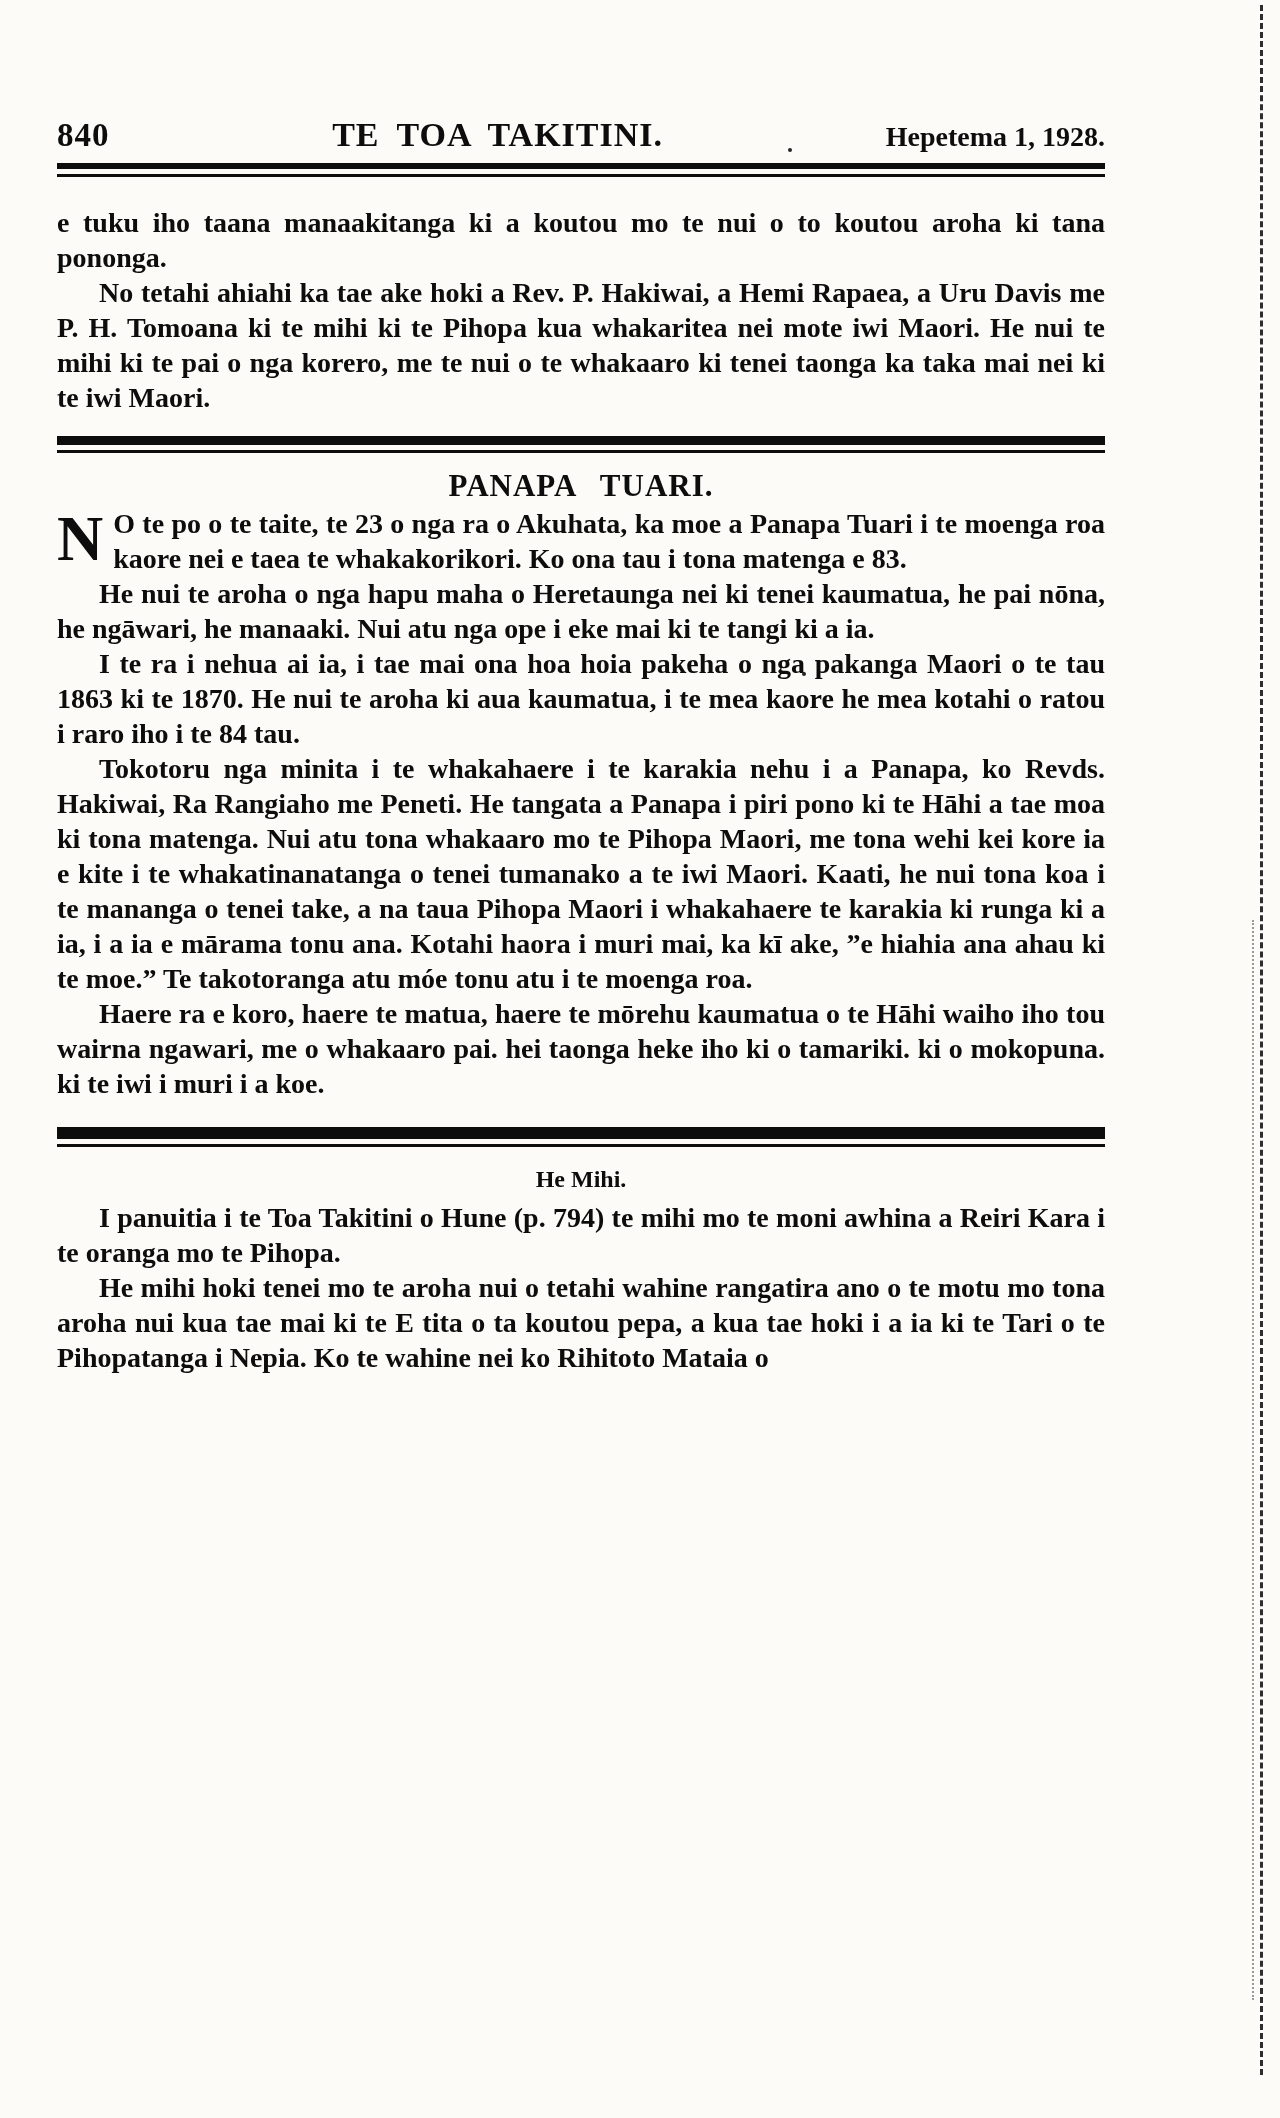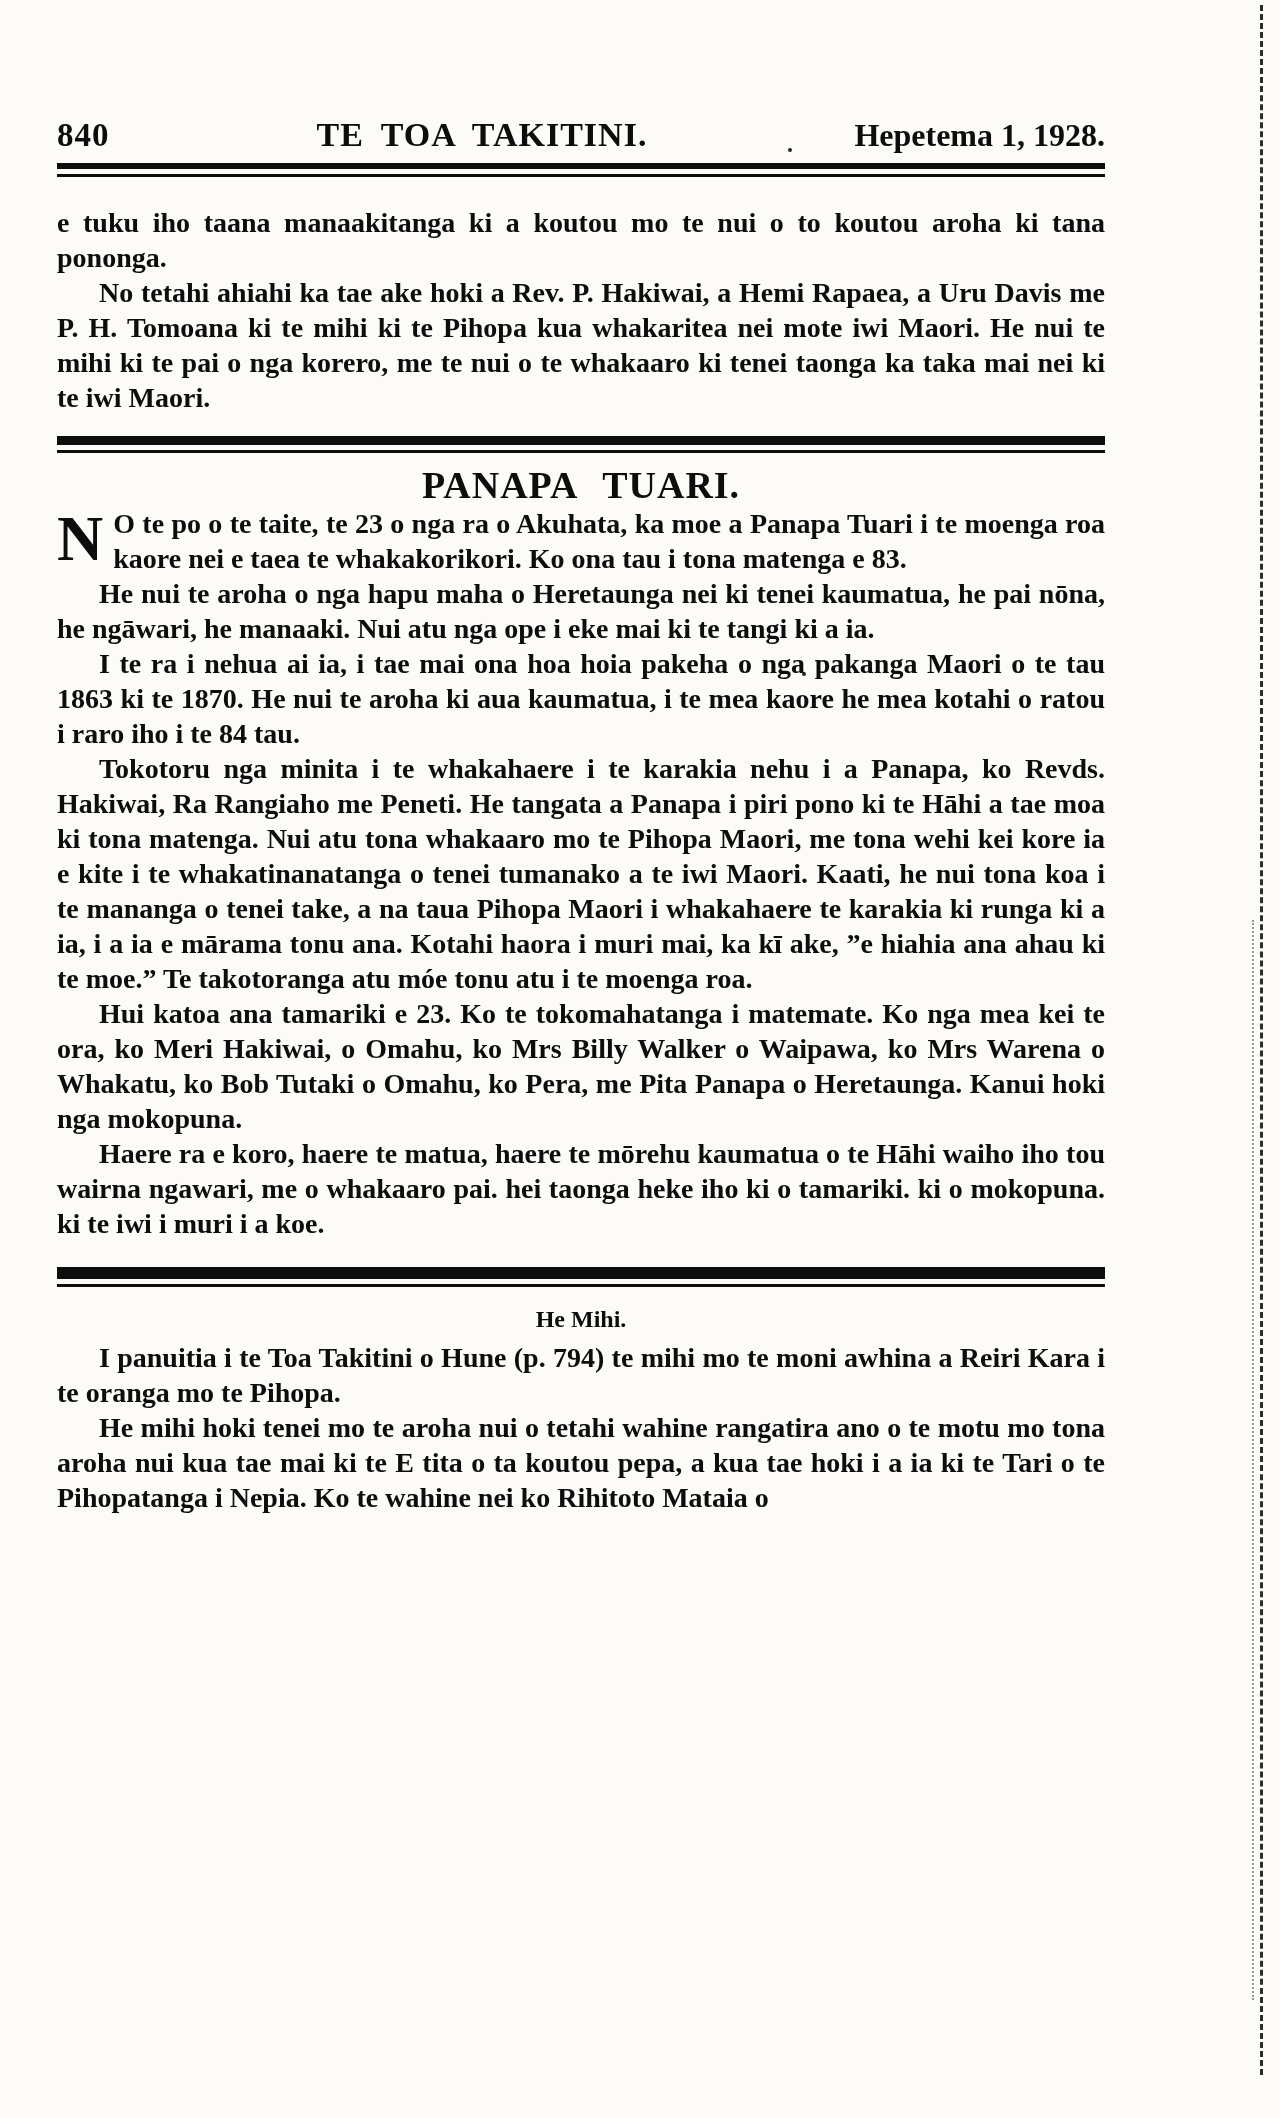--- a/index.html
+++ b/index.html
@@ -23,21 +23,21 @@
   }
   
   .masthead {
     display: flex;
     justify-content: space-between;
     align-items: baseline;
     font-size: 32px;
   }
   .masthead .pageno { font-size: 33px; letter-spacing: 1px; }
   .masthead .title  { font-size: 34px; letter-spacing: 1px; word-spacing: 8px; }
-  .masthead .date   { font-size: 32px; }
+  .masthead .date   { font-size: 28px; }
   .rule-double {
     margin-top: 9px;
     height: 5px;
     border-top: 6px solid #0d0d0d;
     border-bottom: 3px solid #0d0d0d;
   }
   
   .body-text {
     margin-top: 28px;
     font-size: 28px;
@@ -49,21 +49,21 @@
   
   .divider { margin: 21px 0 15px 0; }
   .divider .bar-thick { height: 9px; background: #0d0d0d; }
   .divider .bar-thin  { margin-top: 5px; height: 3px; background: #0d0d0d; }
   .divider.heavy .bar-thick { height: 12px; }
   .divider.heavy { margin-top: 26px; }
   
   .section-heading {
     margin: 14px 0 3px 0;
     text-align: center;
-    font-size: 38px;
+    font-size: 31px;
     font-weight: 700;
     letter-spacing: 1px;
     word-spacing: 16px;
   }
   .section-heading.tight { word-spacing: 9px; margin-top: 18px; }
   .sub-heading {
     margin: 0 0 3px 0;
     text-align: center;
     font-size: 24px;
     font-weight: 700;
@@ -124,21 +124,20 @@
         <div class="bar-thin"></div>
       </div>
 
       <h2 class="section-heading">PANAPA TUARI.</h2>
 
       <p class="noindent"><span class="dropcap">N</span><span>O te po o te taite, te 23 o nga ra o Akuhata, ka moe a Panapa Tuari i te moenga roa kaore nei e taea te whakakorikori. Ko ona tau i tona matenga e 83.</span></p>
 
       <p>He nui te aroha o nga hapu maha o Heretaunga nei ki tenei kaumatua, he pai nōna, he ngāwari, he manaaki. Nui atu nga ope i eke mai ki te tangi ki a ia.</p>
       <p>I te ra i nehua ai ia, i tae mai ona hoa hoia pakeha o nga pakanga Maori o te tau 1863 ki te 1870. He nui te aroha ki aua kaumatua, i te mea kaore he mea kotahi o ratou i raro iho i te 84 tau.</p>
       <p>Tokotoru nga minita i te whakahaere i te karakia nehu i a Panapa, ko Revds. Hakiwai, Ra Rangiaho me Peneti. He tangata a Panapa i piri pono ki te Hāhi a tae moa ki tona matenga. Nui atu tona whakaaro mo te Pihopa Maori, me tona wehi kei kore ia e kite i te whakatinanatanga o tenei tumanako a te iwi Maori. Kaati, he nui tona koa i te mananga o tenei take, a na taua Pihopa Maori i whakahaere te karakia ki runga ki a ia, i a ia e mārama tonu ana. Kotahi haora i muri mai, ka kī ake, ”e hiahia ana ahau ki te moe.” Te takotoranga atu móe tonu atu i te moenga roa.</p>
-      <p>Hui katoa ana tamariki e 23. Ko te tokomahatanga i matemate. Ko nga mea kei te ora, ko Meri Hakiwai, o Omahu, ko Mrs Billy Walker o Waipawa, ko Mrs Warena o Whakatu, ko Bob Tutaki o Omahu, ko Pera, me Pita Panapa o Heretaunga. Kanui hoki nga mokopuna.</p>
       <p>Haere ra e koro, haere te matua, haere te mōrehu kaumatua o te Hāhi waiho iho tou wairna ngawari, me o whakaaro pai. hei taonga heke iho ki o tamariki. ki o mokopuna. ki te iwi i muri i a koe.</p>
 
       <div class="divider heavy">
         <div class="bar-thick"></div>
         <div class="bar-thin"></div>
       </div>
 
       <h3 class="sub-heading">He Mihi.</h3>
 
       <p>I panuitia i te Toa Takitini o Hune (p. 794) te mihi mo te moni awhina a Reiri Kara i te oranga mo te Pihopa.</p>

